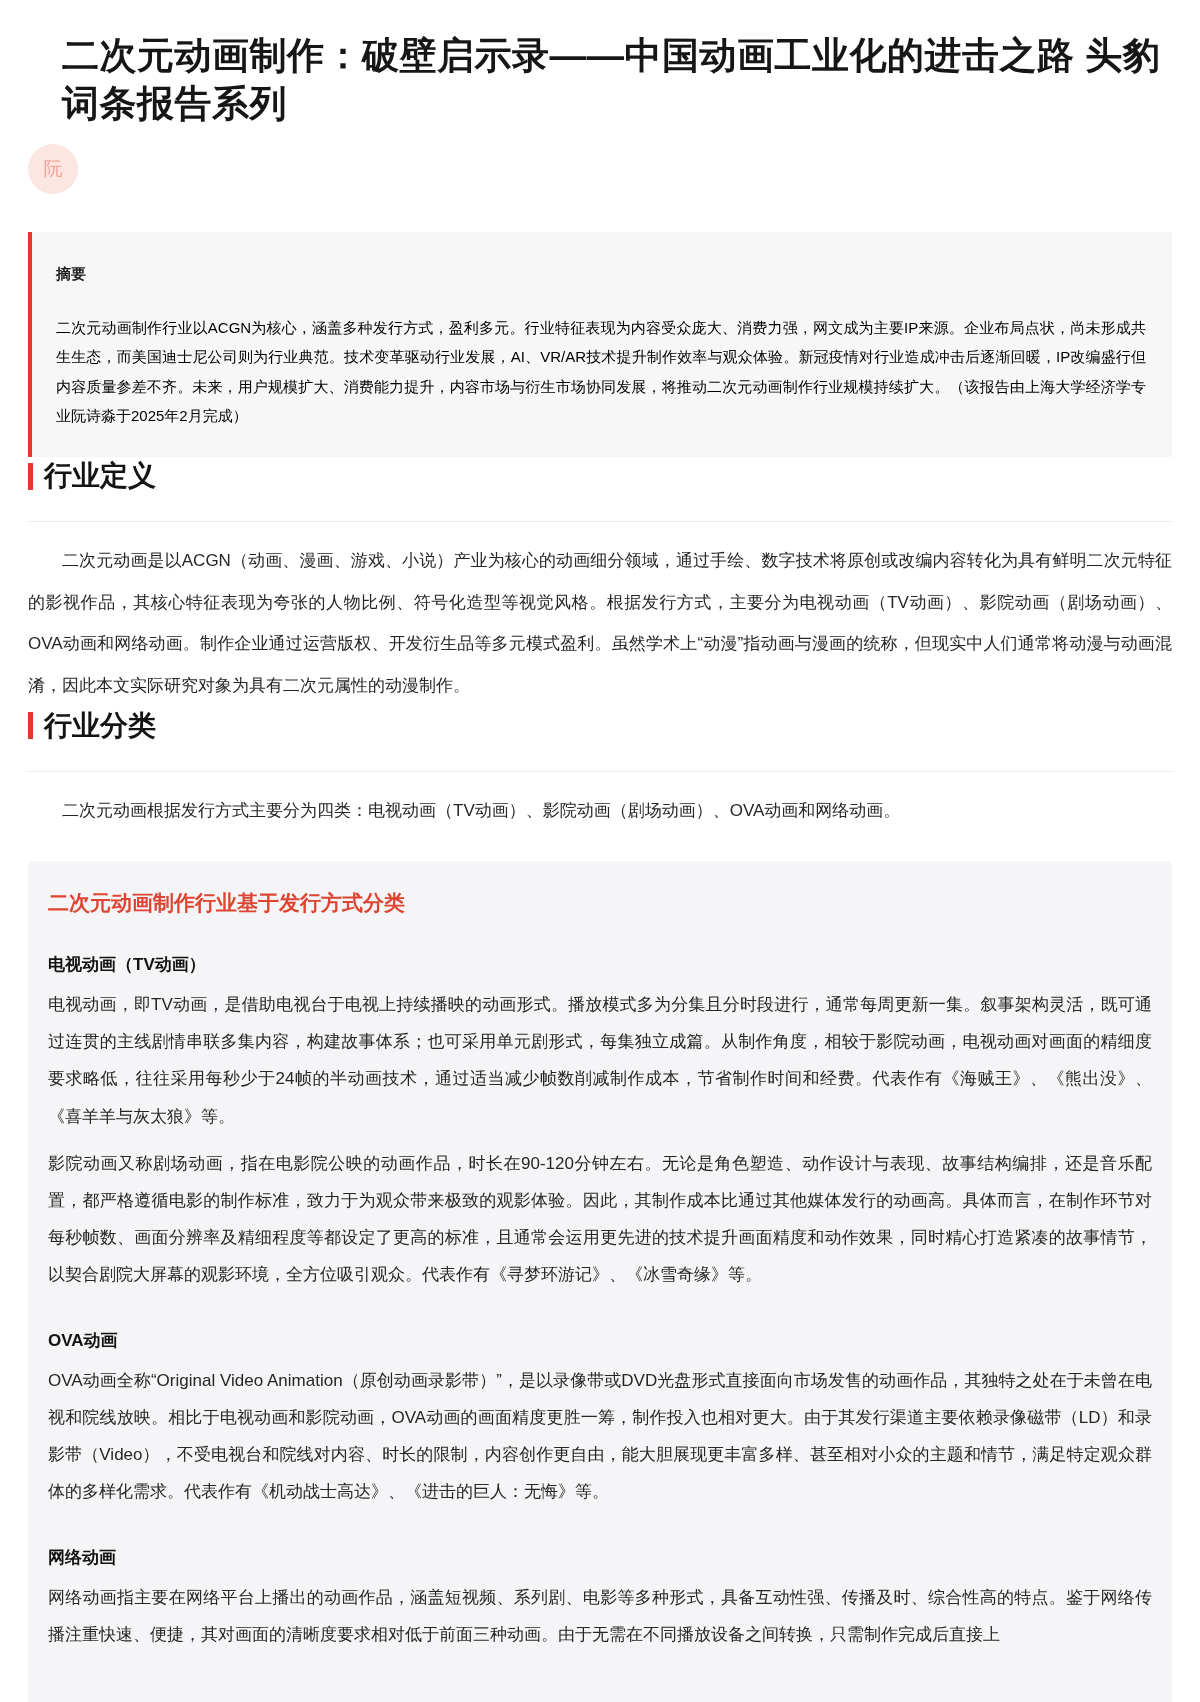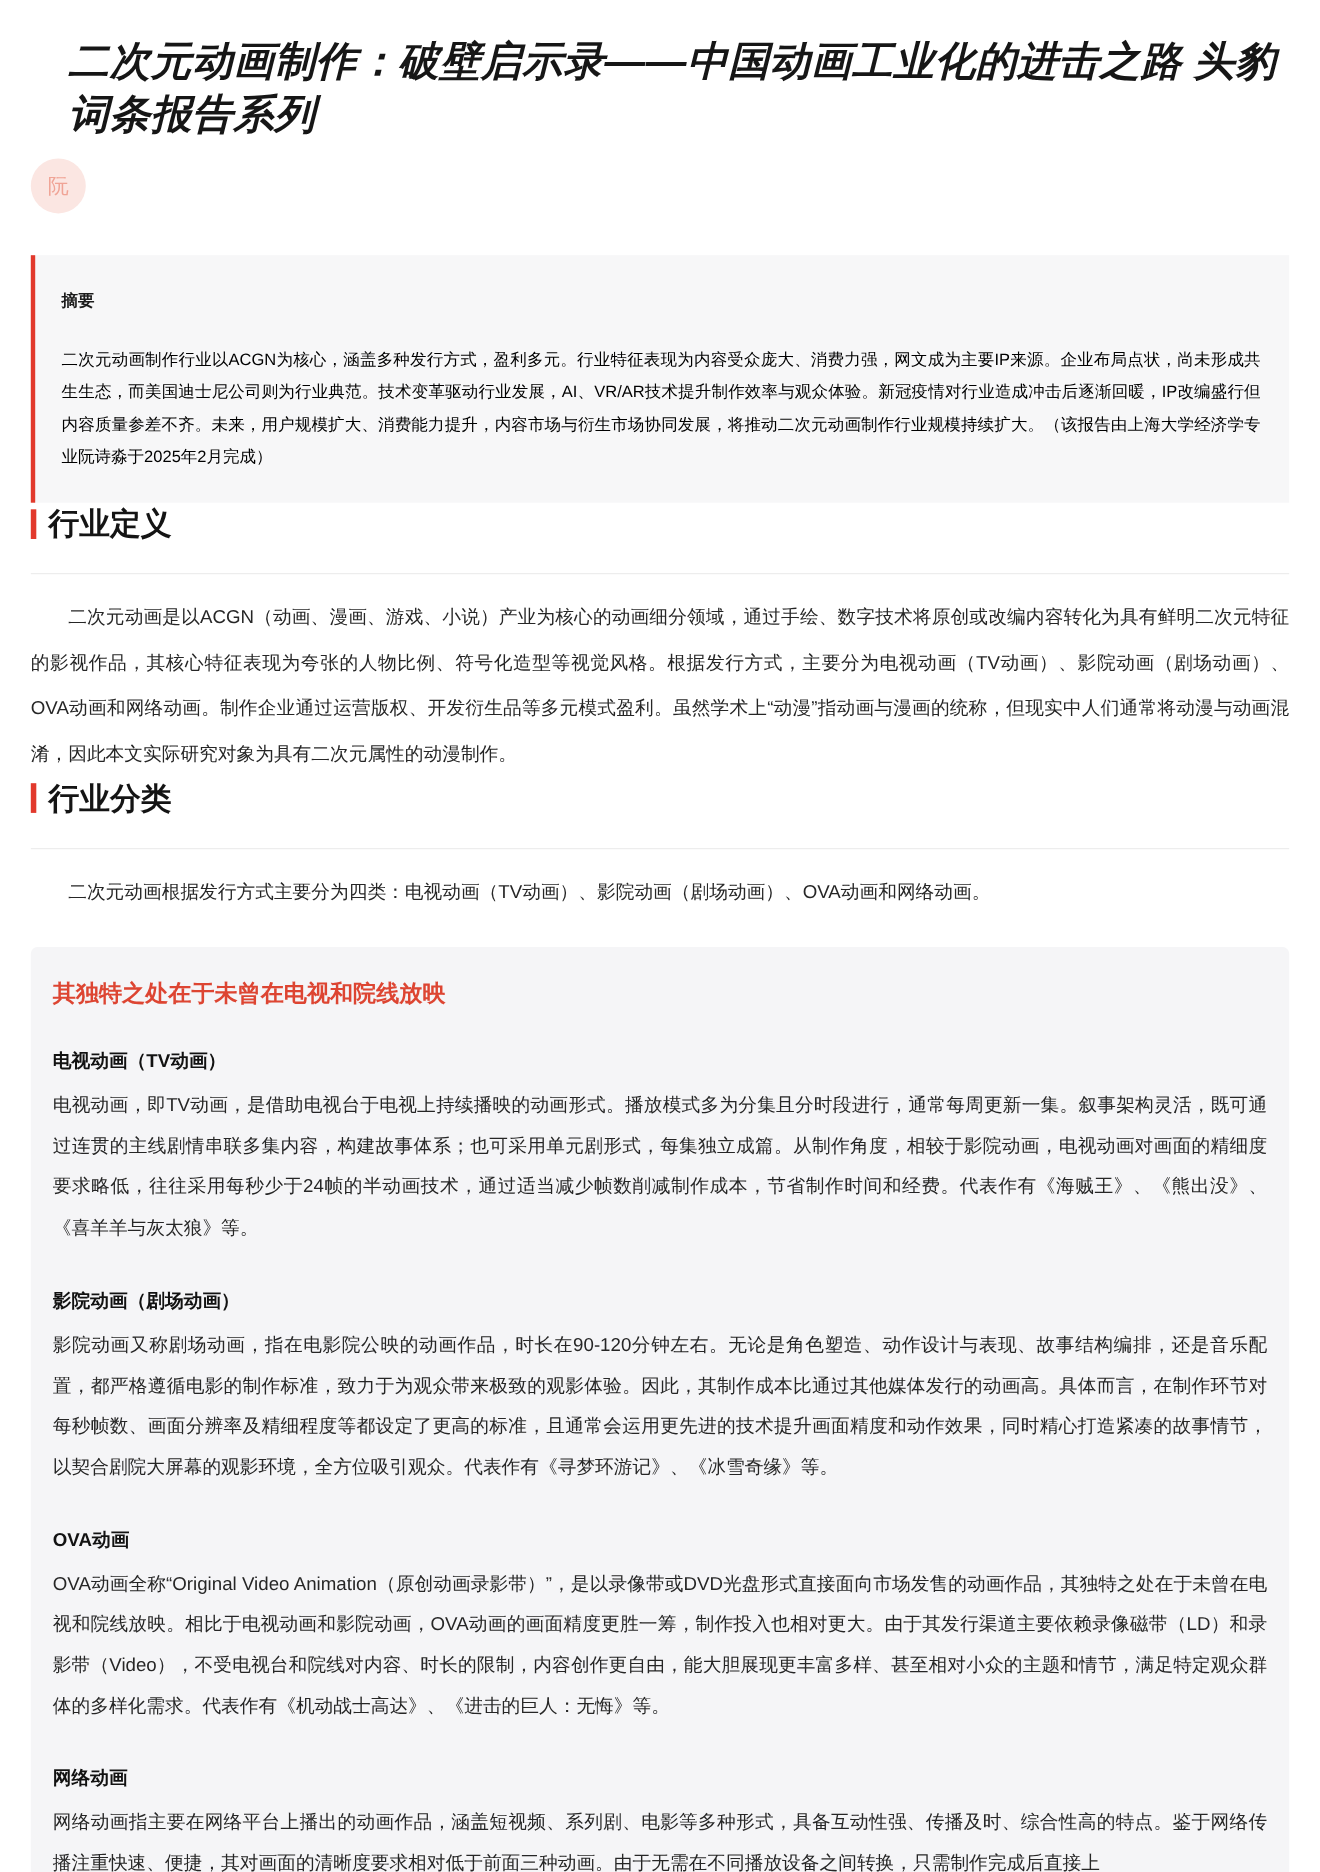--- a/index.html
+++ b/index.html
@@ -1,20 +1,20 @@
 <!DOCTYPE html>
 <html><head>
 <meta charset="utf-8">
 <style>
   html,body { margin:0; padding:0; background:#ffffff; }
   body { font-family:"Liberation Sans","DejaVu Sans",sans-serif; color:#222; }
   .page { width:1200px; min-height:1702px; box-sizing:border-box; padding:26px 28px 46px; margin:0 auto; background:#fff; }
 
   
-  .article-title { font-size:37px; line-height:1.3; font-weight:700; color:#161616; margin:6px 0 0 34px; letter-spacing:.5px;font-style:italic; }
+  .article-title { font-size:37px; line-height:1.3; font-weight:700; color:#161616; margin:6px 0 0 34px; letter-spacing:.5px; }
 
   
   .author-row { display:flex; align-items:center; gap:13px; margin-top:16px; }
   .avatar { width:50px; height:50px; border-radius:50%; background:#fbe6e2; color:#f0a496;
             display:flex; align-items:center; justify-content:center; font-size:19px; flex:0 0 50px; }
   .author-name { font-size:15px; font-weight:700; color:#2b2b2b; }
   .pub-row { margin-top:9px; display:flex; align-items:center; gap:12px; font-size:15px; color:#5a5a5a; }
   .notice { display:inline-flex; align-items:center; gap:5px; color:#ababab; }
   .no-icon { width:15px; height:15px; display:inline-block; }
 
@@ -65,29 +65,28 @@
 
   <section>
     <div class="sec-heading">
       <span class="red-bar"></span>
       <h2>行业分类</h2>
     </div>
     <hr class="divider">
     <p class="body-para">二次元动画根据发行方式主要分为四类：电视动画（TV动画）、影院动画（剧场动画）、OVA动画和网络动画。</p>
 
     <div class="class-card">
-      <div class="card-title">其独特之处在于未曾在电视和院线放映</div>
+      <div class="card-title">二次元动画制作行业基于发行方式分类</div>
 
       <div class="card-item">
         <h3>电视动画（TV动画）</h3>
         <p>电视动画，即TV动画，是借助电视台于电视上持续播映的动画形式。播放模式多为分集且分时段进行，通常每周更新一集。叙事架构灵活，既可通过连贯的主线剧情串联多集内容，构建故事体系；也可采用单元剧形式，每集独立成篇。从制作角度，相较于影院动画，电视动画对画面的精细度要求略低，往往采用每秒少于24帧的半动画技术，通过适当减少帧数削减制作成本，节省制作时间和经费。代表作有《海贼王》、《熊出没》、《喜羊羊与灰太狼》等。</p>
       </div>
 
       <div class="card-item">
-        <h3>影院动画（剧场动画）</h3>
         <p>影院动画又称剧场动画，指在电影院公映的动画作品，时长在90-120分钟左右。无论是角色塑造、动作设计与表现、故事结构编排，还是音乐配置，都严格遵循电影的制作标准，致力于为观众带来极致的观影体验。因此，其制作成本比通过其他媒体发行的动画高。具体而言，在制作环节对每秒帧数、画面分辨率及精细程度等都设定了更高的标准，且通常会运用更先进的技术提升画面精度和动作效果，同时精心打造紧凑的故事情节，以契合剧院大屏幕的观影环境，全方位吸引观众。代表作有《寻梦环游记》、《冰雪奇缘》等。</p>
       </div>
 
       <div class="card-item">
         <h3>OVA动画</h3>
         <p>OVA动画全称“Original Video Animation（原创动画录影带）”，是以录像带或DVD光盘形式直接面向市场发售的动画作品，其独特之处在于未曾在电视和院线放映。相比于电视动画和影院动画，OVA动画的画面精度更胜一筹，制作投入也相对更大。由于其发行渠道主要依赖录像磁带（LD）和录影带（Video），不受电视台和院线对内容、时长的限制，内容创作更自由，能大胆展现更丰富多样、甚至相对小众的主题和情节，满足特定观众群体的多样化需求。代表作有《机动战士高达》、《进击的巨人：无悔》等。</p>
       </div>
 
       <div class="card-item">
         <h3>网络动画</h3>

